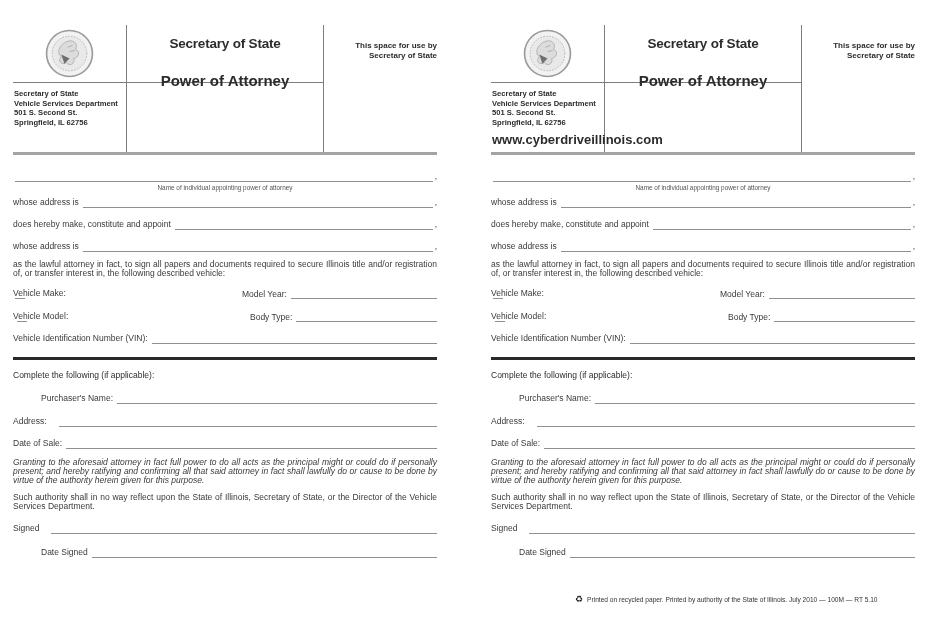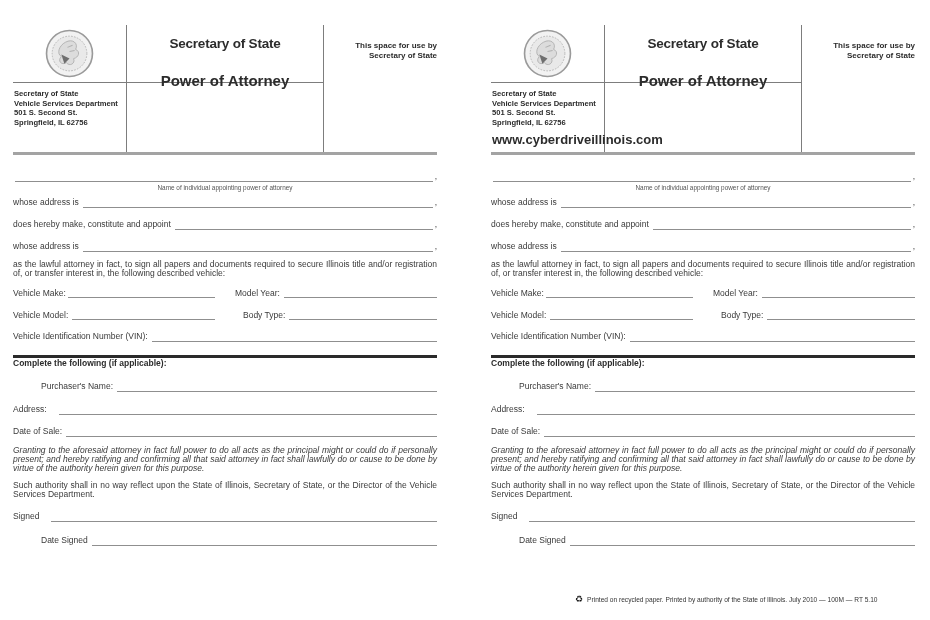--- a/index.html
+++ b/index.html
@@ -38,25 +38,25 @@
   .row .lbl { padding-bottom:1px; }
   .fill { flex:1; border-bottom:1px solid #8f8f8f; height:10px; margin-left:4px; min-width:10px; }
   .fill.tight { margin-left:2px; }
   .comma { margin-left:2px; padding-bottom:1px; }
 
   .caption { text-align:center; font-size:6.4px; color:#555; margin-top:2px; }
 
   .para { text-align:justify; line-height:9px; white-space:normal; }
 
   .two-col { display:flex; align-items:flex-end; }
-  .two-col .half1 { display:flex; align-items:flex-start; width:202px; white-space:nowrap; }
-  .two-col .half2 { display:flex; align-items:flex-end; flex:1; margin-left:13px; white-space:nowrap;padding-left:7px; }
+  .two-col .half1 { display:flex; align-items:flex-start; width:202px; white-space:nowrap;flex-direction:column; }
+  .two-col .half2 { display:flex; align-items:flex-end; flex:1; margin-left:20px; white-space:nowrap;padding-left:7px; }
 
   .black-rule { height:2.5px; background:#2a2a2a; margin-top:13px; }
-  .section-heading { font-weight:bold; color:#2c2c2c; }
+  .section-heading { font-weight:normal; color:#2c2c2c; margin-top:10px; }
 
   .m16 { margin-top:16px; } .m6 { margin-top:6px; } .m8 { margin-top:8px; }
   .m9 { margin-top:9px;font-style:italic; }  .m10 { margin-top:10px; } .m11 { margin-top:11px; }
   .m12 { margin-top:12px;gap:8px; } .m13 { margin-top:13px;padding-left:28px; }
 
   
   .print-footer { position:absolute; left:84px; top:595px; display:flex; align-items:center;
                   font-size:6.6px; color:#333; white-space:nowrap; }
   .recycle-icon { font-size:9px; color:#111; margin-right:4px; line-height:9px; }
 </style>

